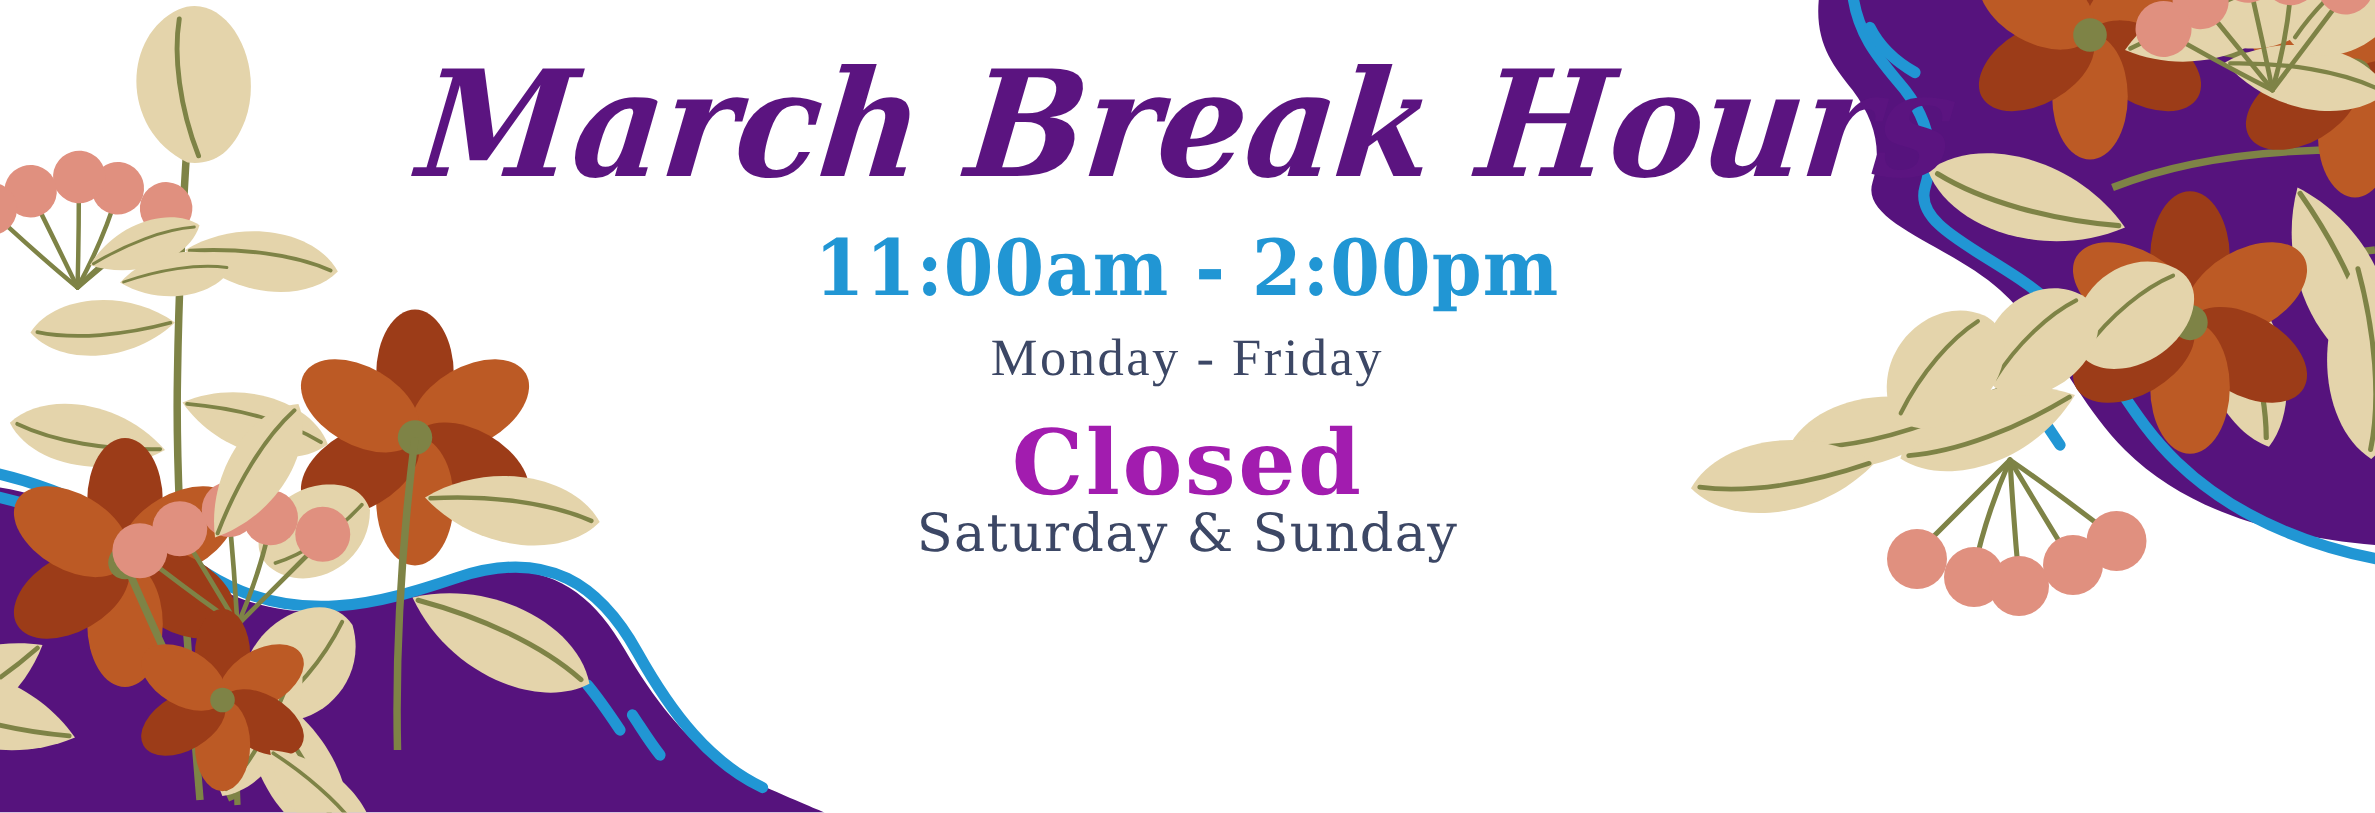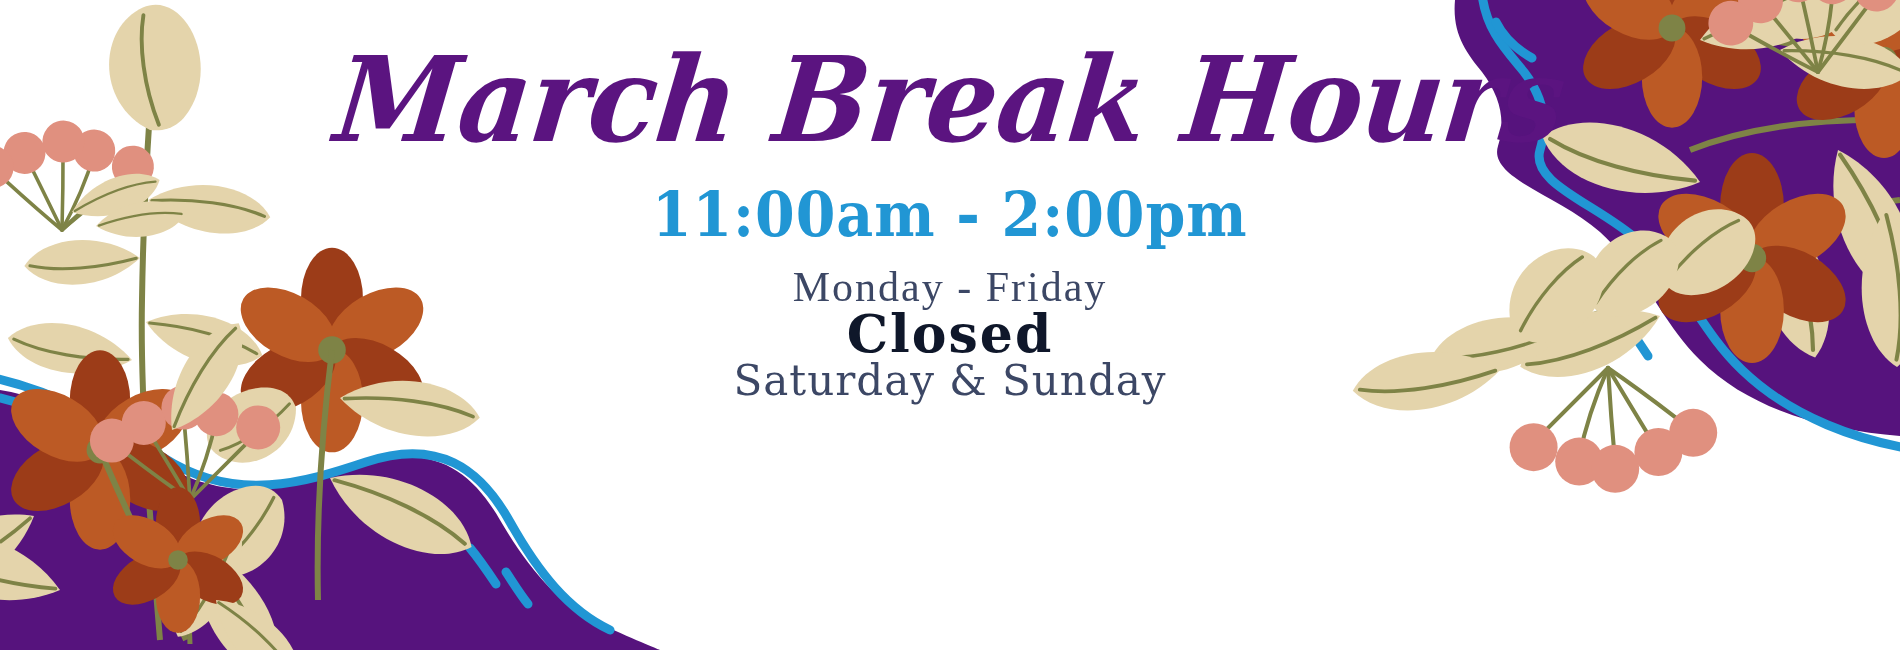--- a/index.html
+++ b/index.html
@@ -48,26 +48,27 @@
     margin-top:20px;
     font-family:Liberation Serif, serif;
     font-weight:400;
     font-size:42px;
     line-height:1;
     letter-spacing:2px;
     color:#3c4765;
     white-space:nowrap;
   }
   .closed{
+    margin-top:26px;
     font-family:"DejaVu Serif", serif;
     font-weight:700;
-    font-size:52px;
+    font-size:72px;
     line-height:1;
     letter-spacing:2px;
-    color:#0f172a;
+    color:#a21caf;
     white-space:nowrap;
   }
   .closed-days{
     font-family:"DejaVu Serif", serif;
     font-weight:400;
     font-size:42px;
     line-height:1;
     letter-spacing:1px;
     color:#3c4765;
     white-space:nowrap;

